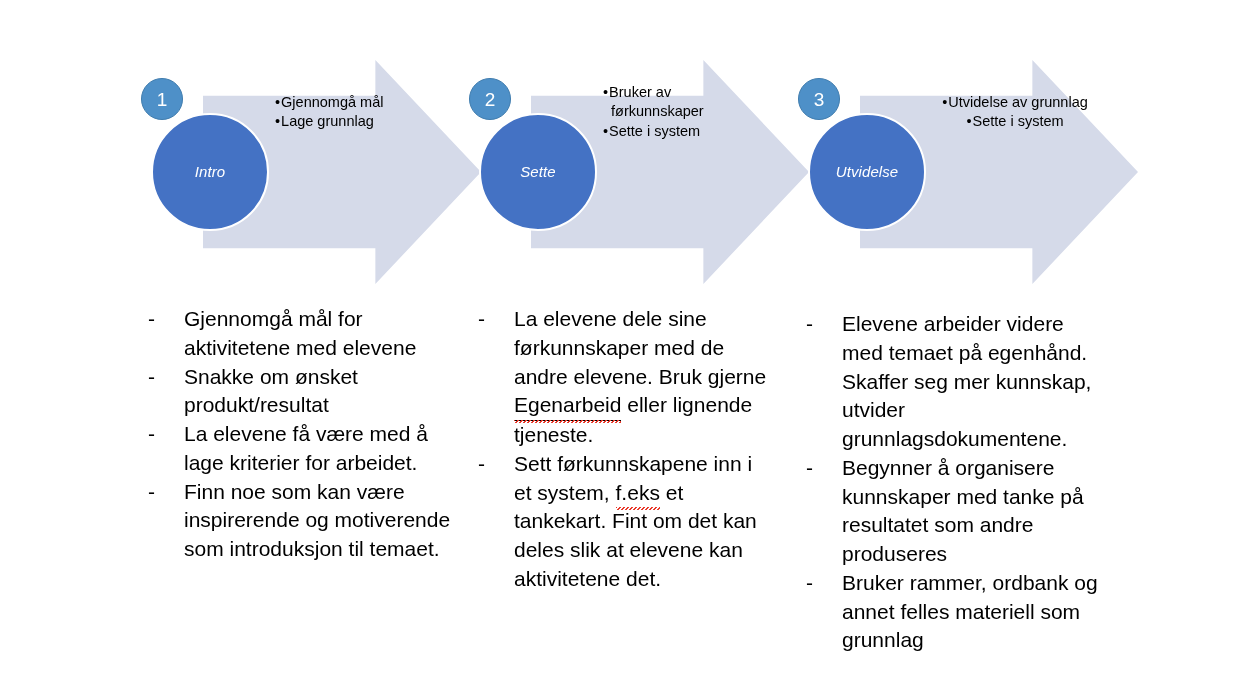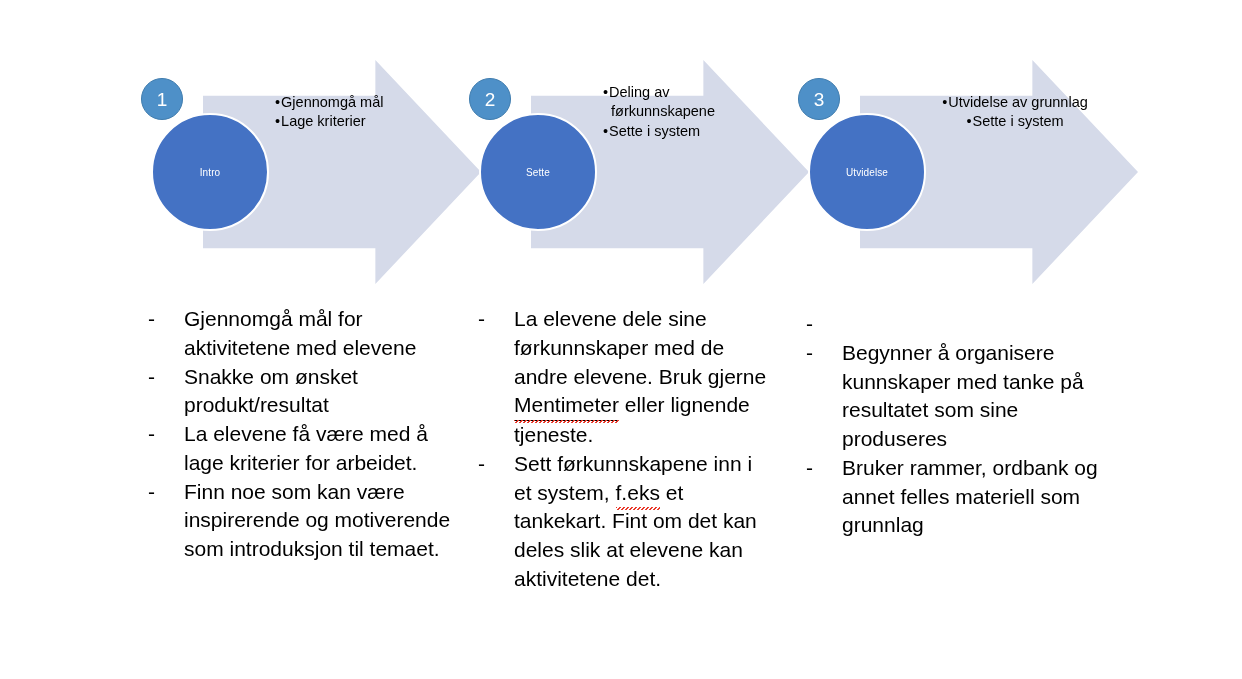--- a/index.html
+++ b/index.html
@@ -49,24 +49,25 @@
     border-radius: 50%;
     background: #4472C4;
     border: 2px solid #ffffff;
     box-sizing: border-box;
     display: flex;
     align-items: center;
     justify-content: center;
   }
   .circle-label {
     color: #ffffff;
-    font-size: 10px;
+    font-size: 15px;
     line-height: 1.1;
     text-align: center;
     letter-spacing: 0.1px;
+    font-style: italic;
   }
 
   .badge {
     position: absolute;
     top: 78px;
     left: -62px;
     width: 42px;
     height: 42px;
     border-radius: 50%;
     background: #4E90C8;
@@ -156,36 +157,36 @@
 </head>
 <body>
 
 <div id="canvas">
 
   <div class="stage" style="left:203px; width:290px;">
     <div class="arrow"></div>
     <div class="arrow-bullets">
       <ul>
         <li>Gjennomgå mål</li>
-        <li>Lage kriterier</li>
+        <li>Lage grunnlag</li>
       </ul>
     </div>
     <div class="circle-main">
       <span class="circle-label">Intro</span>
     </div>
     <div class="badge">
       <span class="badge-num">1</span>
     </div>
   </div>
 
   <div class="stage" style="left:531px; width:290px;">
     <div class="arrow"></div>
     <div class="arrow-bullets">
       <ul>
-        <li>Deling av førkunnskapene</li>
+        <li>Bruker av førkunnskaper</li>
         <li>Sette i system</li>
       </ul>
     </div>
     <div class="circle-main">
       <span class="circle-label">Sette</span>
     </div>
     <div class="badge">
       <span class="badge-num">2</span>
     </div>
   </div>
@@ -221,35 +222,36 @@
     </div>
     <div class="note-item">
       <span class="dash">-</span>
       <span class="note-text">Finn noe som kan være inspirerende og motiverende som introduksjon til temaet.</span>
     </div>
   </div>
 
   <div class="notes-col" style="left:478px; top:305px; width:290px;">
     <div class="note-item">
       <span class="dash">-</span>
-      <span class="note-text"><span>La elevene dele sine førkunnskaper med de andre elevene. Bruk gjerne </span><span class="u-solid spell">Mentimeter</span><span> eller lignende tjeneste.</span></span>
+      <span class="note-text"><span>La elevene dele sine førkunnskaper med de andre elevene. Bruk gjerne </span><span class="u-solid spell">Egenarbeid</span><span> eller lignende tjeneste.</span></span>
     </div>
     <div class="note-item">
       <span class="dash">-</span>
       <span class="note-text"><span>Sett førkunnskapene inn i et system, </span><span class="spell">f.eks</span><span> et tankekart. Fint om det kan deles slik at elevene kan aktivitetene det.</span></span>
     </div>
   </div>
 
   <div class="notes-col" style="left:806px; top:310px; width:292px;">
     <div class="note-item">
       <span class="dash">-</span>
-    </div>
-    <div class="note-item">
-      <span class="dash">-</span>
-      <span class="note-text">Begynner å organisere kunnskaper med tanke på resultatet som sine produseres</span>
+      <span class="note-text">Elevene arbeider videre med temaet på egenhånd. Skaffer seg mer kunnskap, utvider grunnlagsdokumentene.</span>
+    </div>
+    <div class="note-item">
+      <span class="dash">-</span>
+      <span class="note-text">Begynner å organisere kunnskaper med tanke på resultatet som andre produseres</span>
     </div>
     <div class="note-item">
       <span class="dash">-</span>
       <span class="note-text">Bruker rammer, ordbank og annet felles materiell som grunnlag</span>
     </div>
   </div>
 
 </div>
 
 </body></html>

